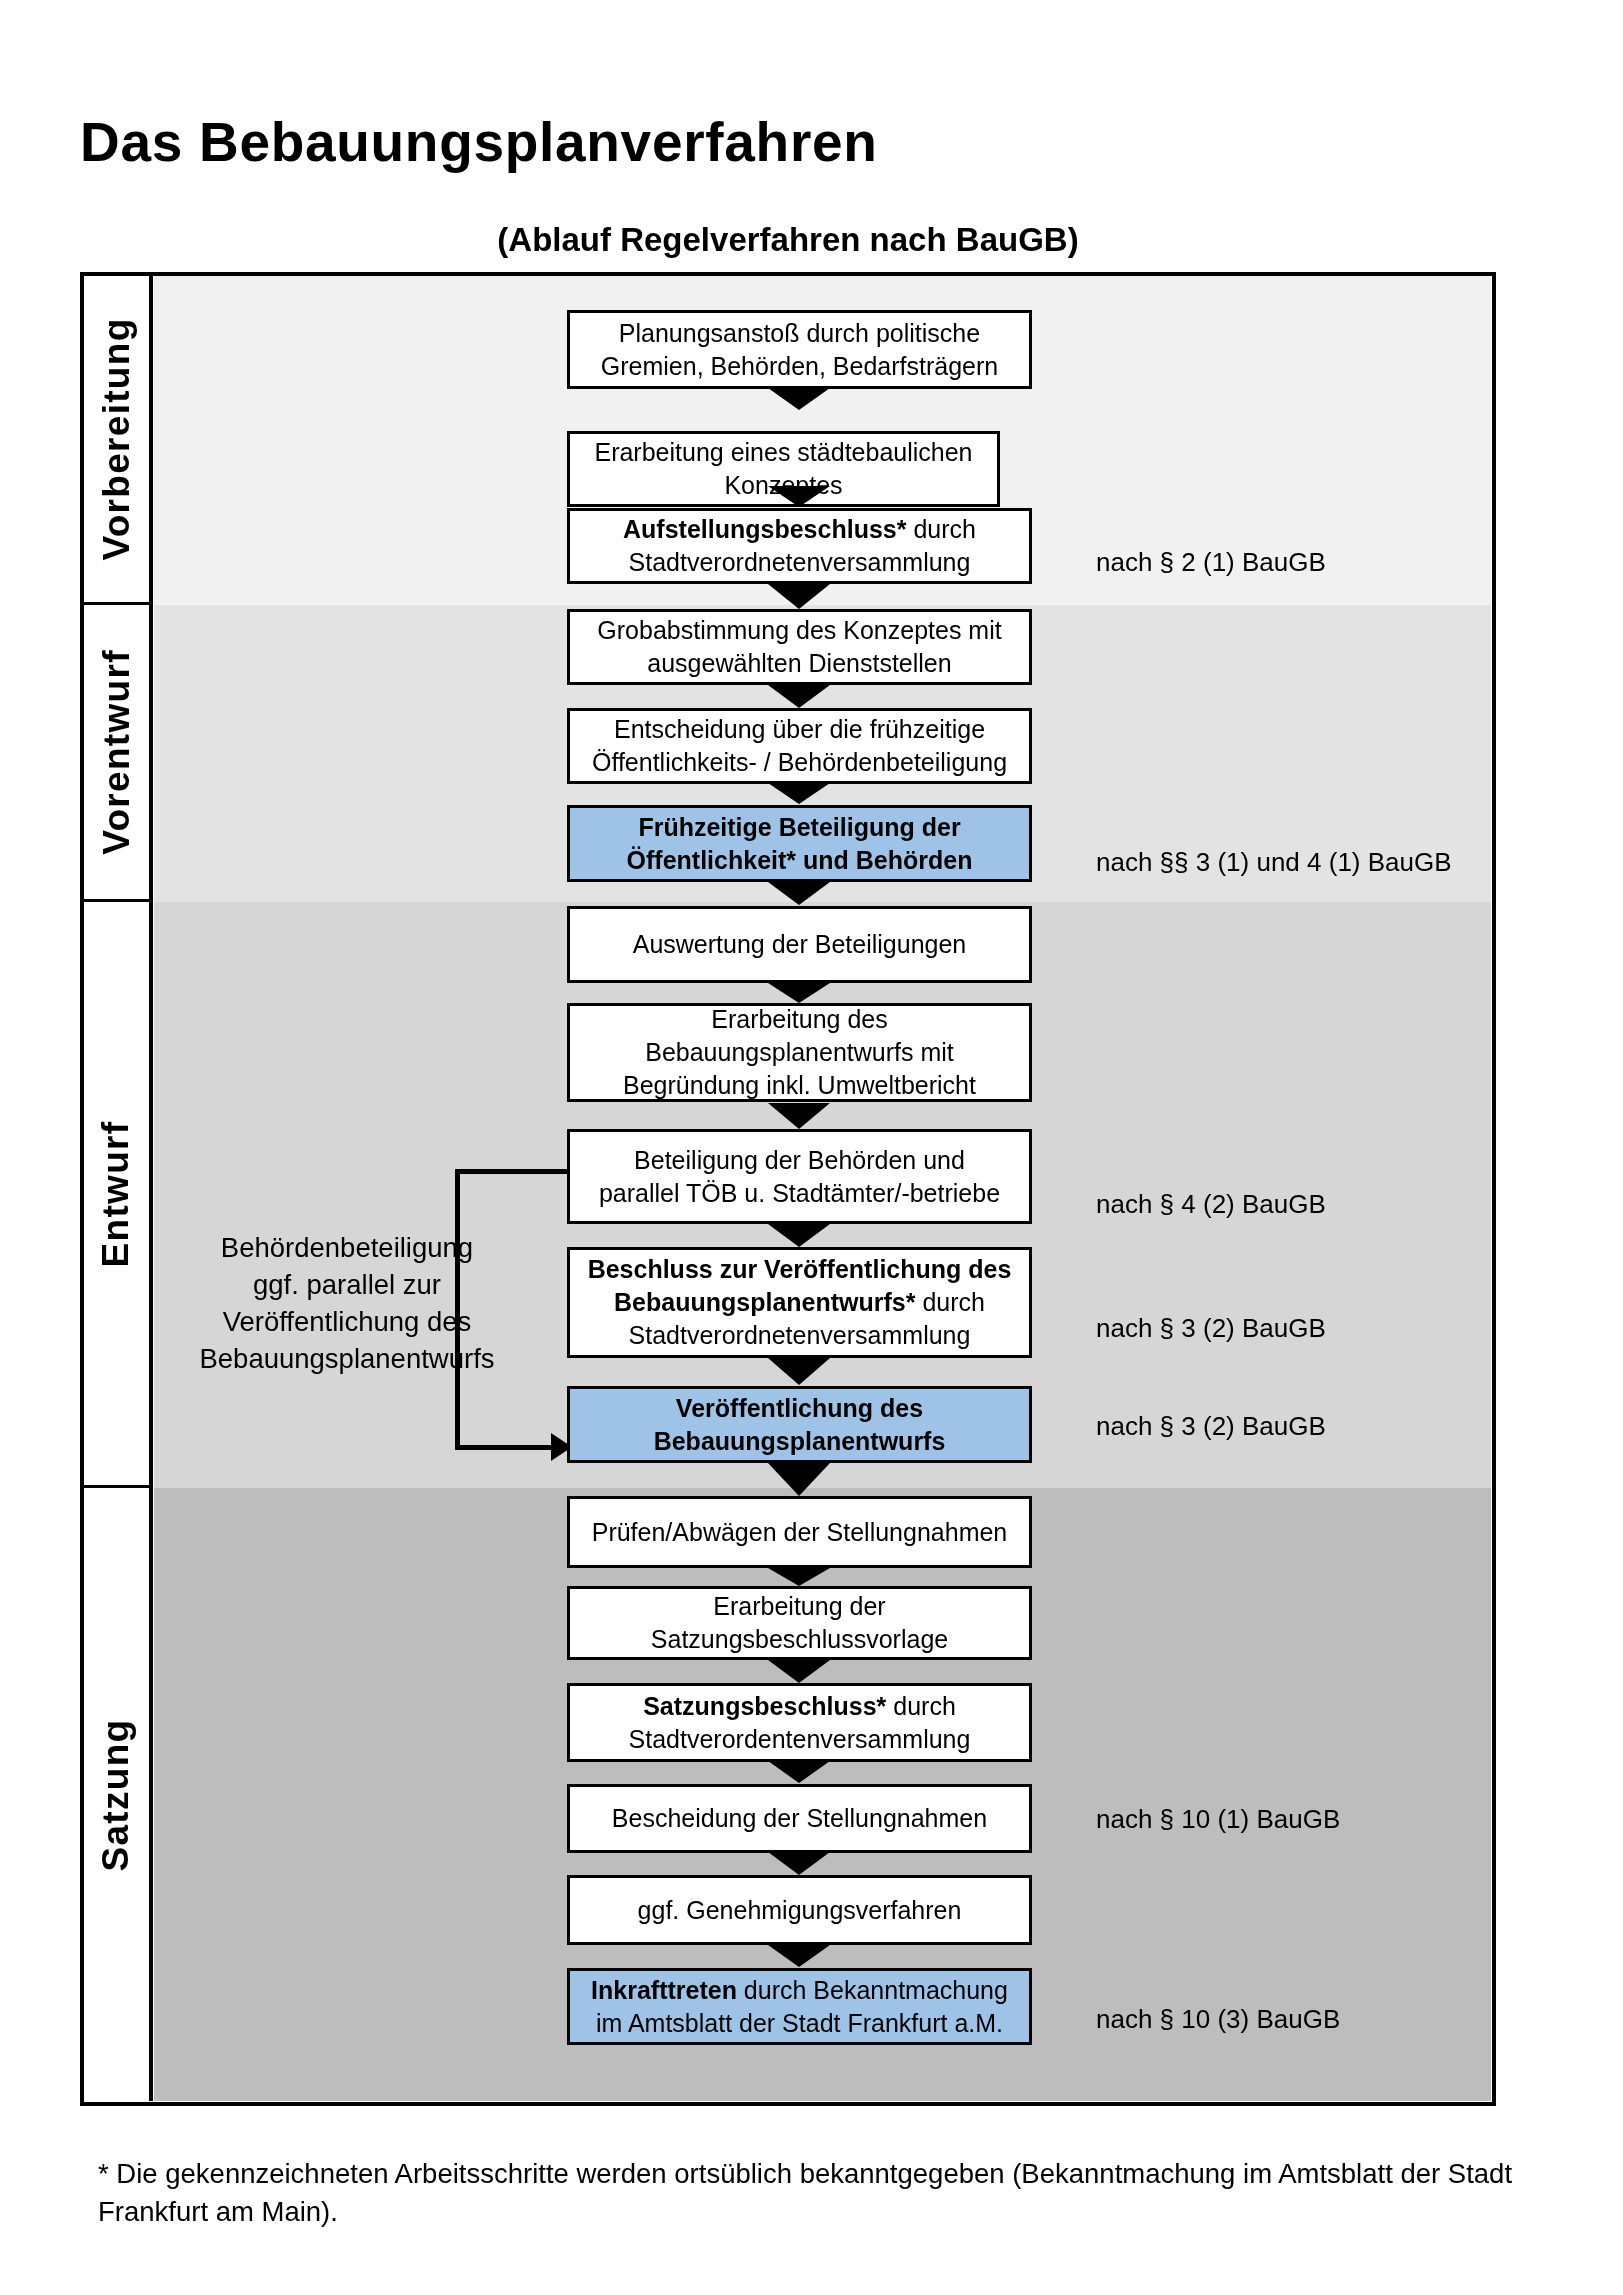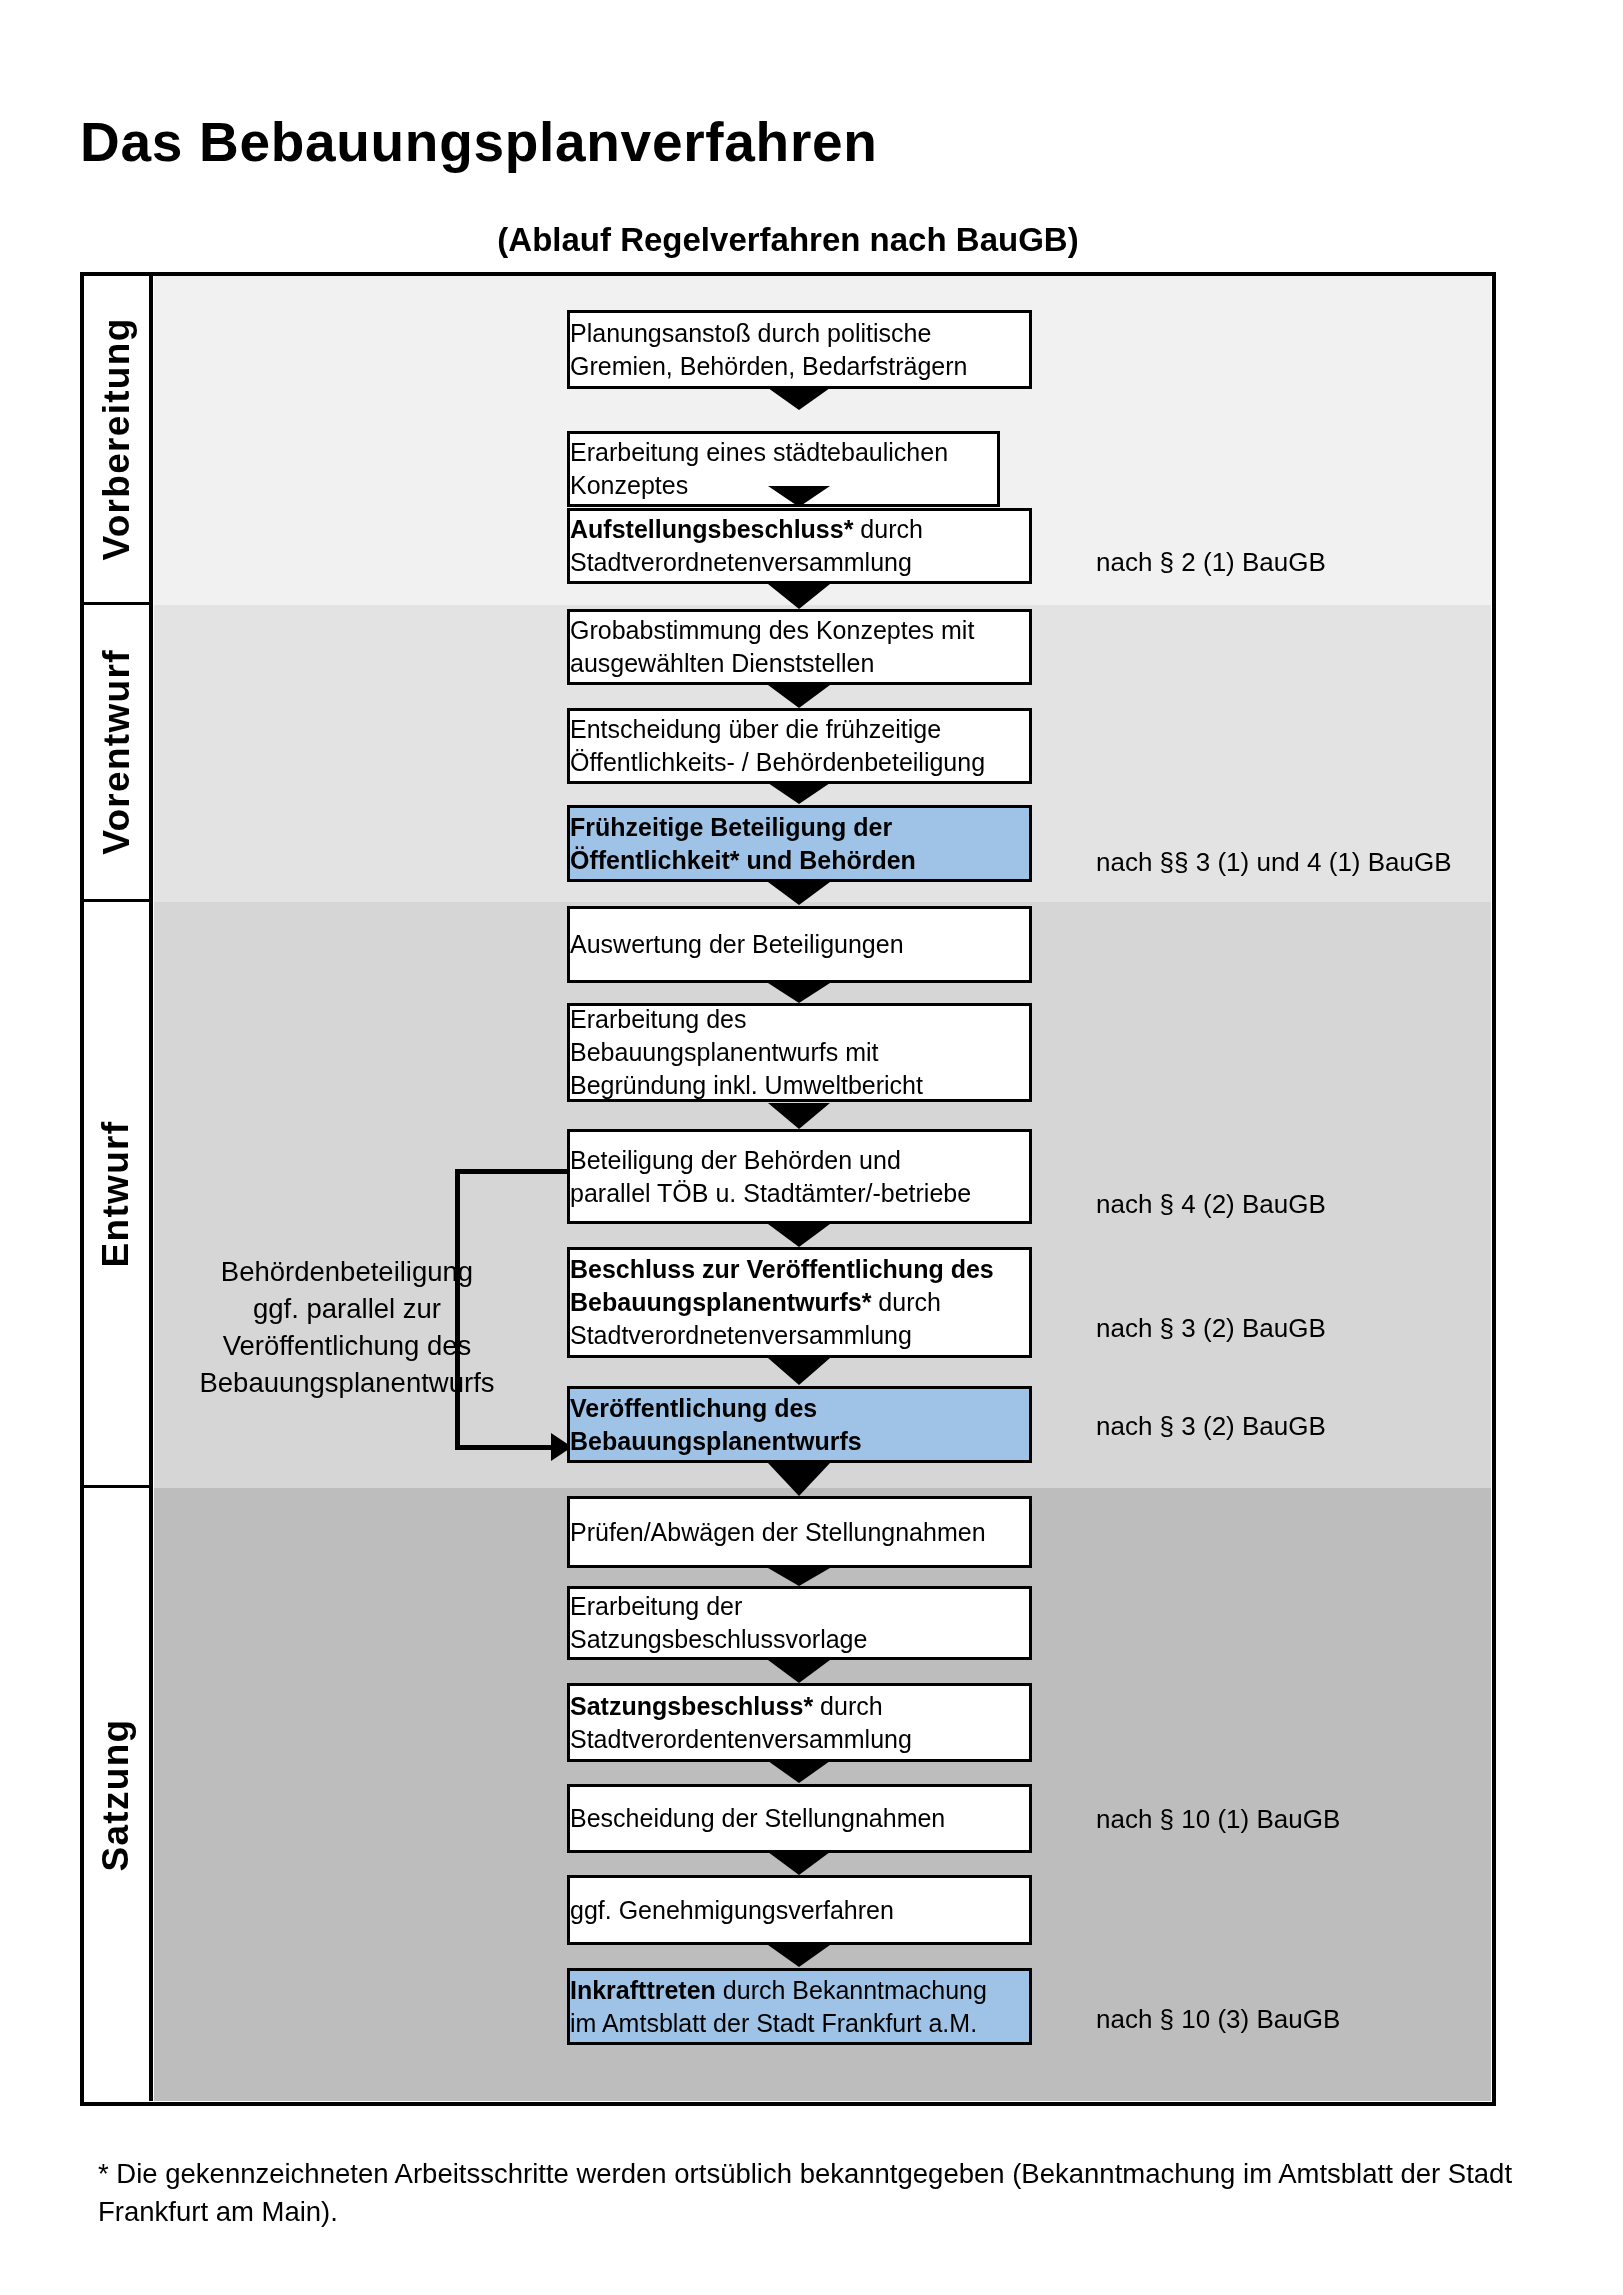--- a/index.html
+++ b/index.html
@@ -29,35 +29,35 @@
     display:flex;align-items:center;justify-content:center;
   }
   .label-cell.sep{border-bottom:3.9px solid #000;}
   .label-cell span{
     transform:rotate(-90deg);white-space:nowrap;
     font-weight:bold;font-size:37px;letter-spacing:1.3px;
   }
   .phase-row{position:absolute;left:70px;width:1337px;}
   .flow-box{
     position:absolute;box-sizing:border-box;border:3.9px solid #000;background:#fff;
-    display:flex;flex-direction:column;align-items:flex-start;justify-content:center;
+    display:flex;flex-direction:column;align-items:center;justify-content:center;
     text-align:center;font-size:25px;line-height:33px;
   }
   .flow-box .bx-line{white-space:nowrap;}
   .flow-box b{font-weight:bold;}
   .arrow-down{
     position:absolute;width:0;height:0;
     border-left:31px solid transparent;border-right:31px solid transparent;
   }
   .note{
     position:absolute;left:1096px;font-size:26px;line-height:31px;white-space:nowrap;
   }
   .side-note{
     position:absolute;left:154px;top:1229px;width:386px;
-    text-align:center;font-size:27.5px;line-height:37px;margin-top:24px;
+    text-align:center;font-size:27.5px;line-height:37px;
   }
   .conn{position:absolute;background:#000;}
   .conn-arrowhead{
     position:absolute;width:0;height:0;
     border-top:14.4px solid transparent;border-bottom:14.4px solid transparent;
     border-left:21px solid #000;
   }
   .footnote{
     position:absolute;left:98px;top:2155px;width:1479px;
     font-size:27.5px;line-height:38px;

